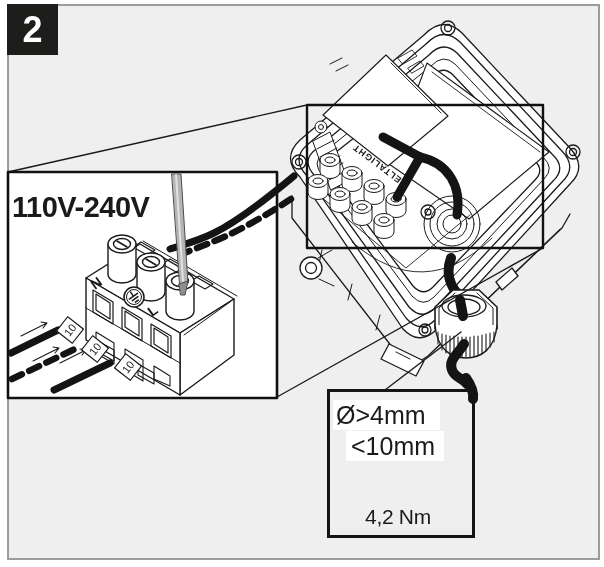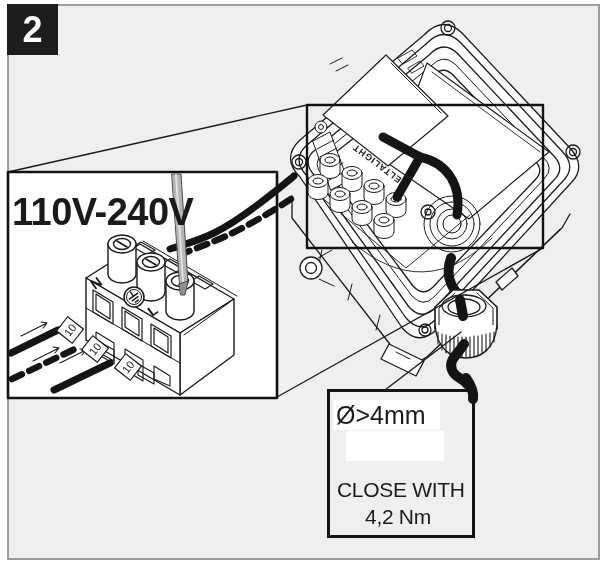--- a/index.html
+++ b/index.html
@@ -5,21 +5,21 @@
   html,body{margin:0;padding:0;background:#ffffff;}
   #stage{position:relative;width:604px;height:567px;background:#ffffff;overflow:hidden;
          font-family:"Liberation Sans",sans-serif;color:#1a1a1a;}
   .abs{position:absolute;}
   #frame{left:7px;top:4px;width:589px;height:552px;background:#efefef;border:2px solid #9c9c9c;z-index:0;}
   #art,#art-top{left:0;top:0;width:604px;height:567px;z-index:1;pointer-events:none;}
   #art-top{z-index:3;}
   #badge{left:7px;top:4px;width:51px;height:51px;background:#1d1d1b;color:#ffffff;
          display:flex;align-items:center;justify-content:center;
          font-size:36px;font-weight:bold;z-index:4;}
-  #voltage{left:12px;top:191px;font-size:38px;font-weight:bold;letter-spacing:-0.5px;z-index:2;}
+  #voltage{left:12px;top:191px;font-size:29px;font-weight:bold;letter-spacing:-0.5px;z-index:2;}
   #specbox{left:327px;top:389px;width:142px;height:143px;background:#efefef;border:3px solid #141414;z-index:2;}
   .band{background:#ffffff;}
   #band1{left:3px;top:8px;width:107px;height:30px;}
   #band2{left:16px;top:39px;width:98px;height:30px;}
   .spec-line{font-size:25px;line-height:30px;white-space:nowrap;}
   #spec1{left:6px;top:8px;text-align:right;}
   #spec2{left:21px;top:39px;}
   .spec-small{font-size:21px;letter-spacing:-0.3px;line-height:27px;white-space:nowrap;}
   #spec3{left:7px;top:84px;}
   #spec4{left:7px;top:111px;margin-left:28px;}
@@ -254,17 +254,17 @@
   <div id="badge" class="abs">
     <span>2</span>
   </div>
 
   <div id="voltage" class="abs">110V-240V</div>
 
   <div id="specbox" class="abs">
     <div id="band1" class="abs band"></div>
     <div id="band2" class="abs band"></div>
     <div id="spec1" class="abs spec-line">Ø&gt;4mm</div>
-    <div id="spec3" class="abs spec-small">CLOSE WITH</div>
+    <div id="spec2" class="abs spec-line">&lt;10mm</div>
     <div id="spec4" class="abs spec-small">4,2 Nm</div>
   </div>
 
 </div>
 
 </body></html>

